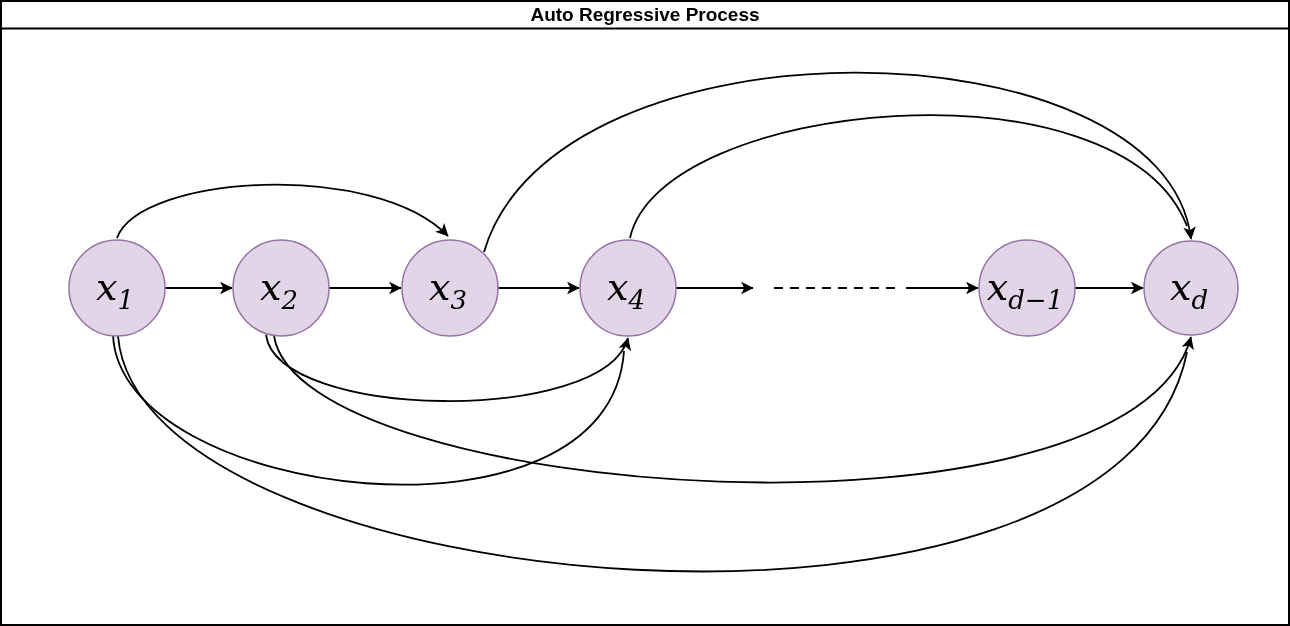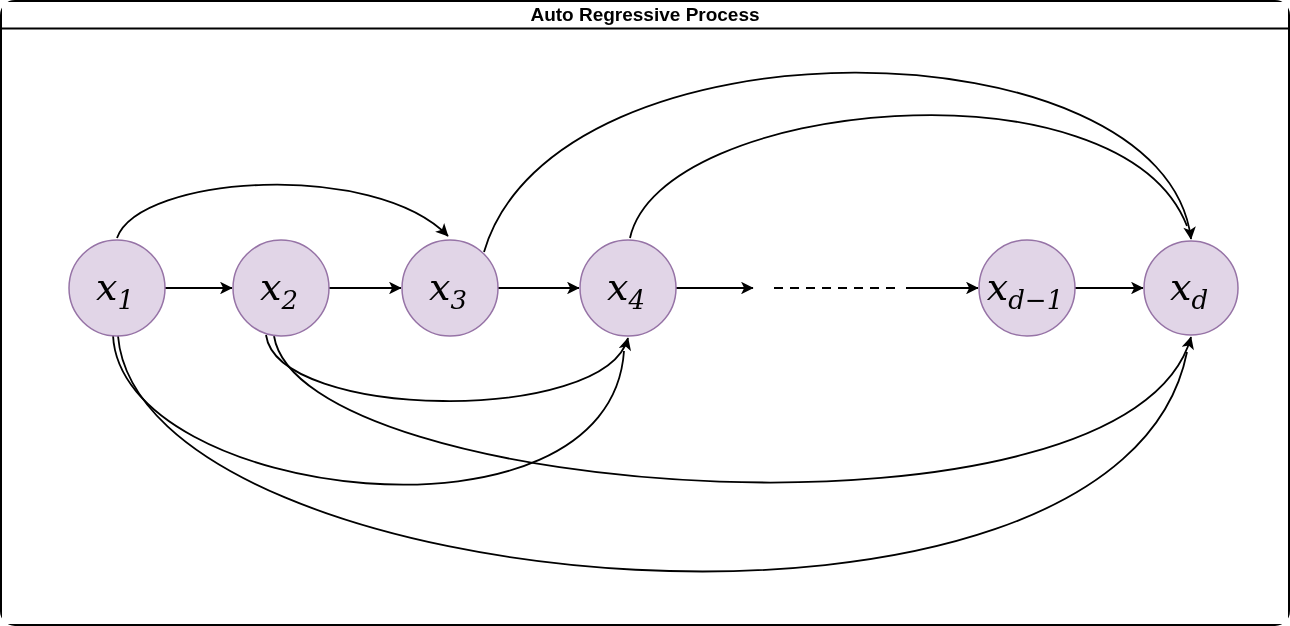--- a/index.html
+++ b/index.html
@@ -2,21 +2,20 @@
 <html><head>
 <meta charset="utf-8">
 <style>
   html,body{margin:0;padding:0;background:#ffffff;}
   .canvas{
     position:relative;
     width:1290px;height:626px;
     background:#ffffff;
     font-family:"Liberation Sans", sans-serif;
     overflow:hidden;
-    border-radius:15px;
   }
   svg{display:block;}
   .edge{fill:none;stroke:#000000;stroke-width:1.8;}
   .edge.dashed{stroke-dasharray:9 7;}
   .node-circle{stroke-width:1.5;}
   .node-label{
     font-family:"DejaVu Serif", serif;
     font-style:italic;
     fill:#000000;
   }

